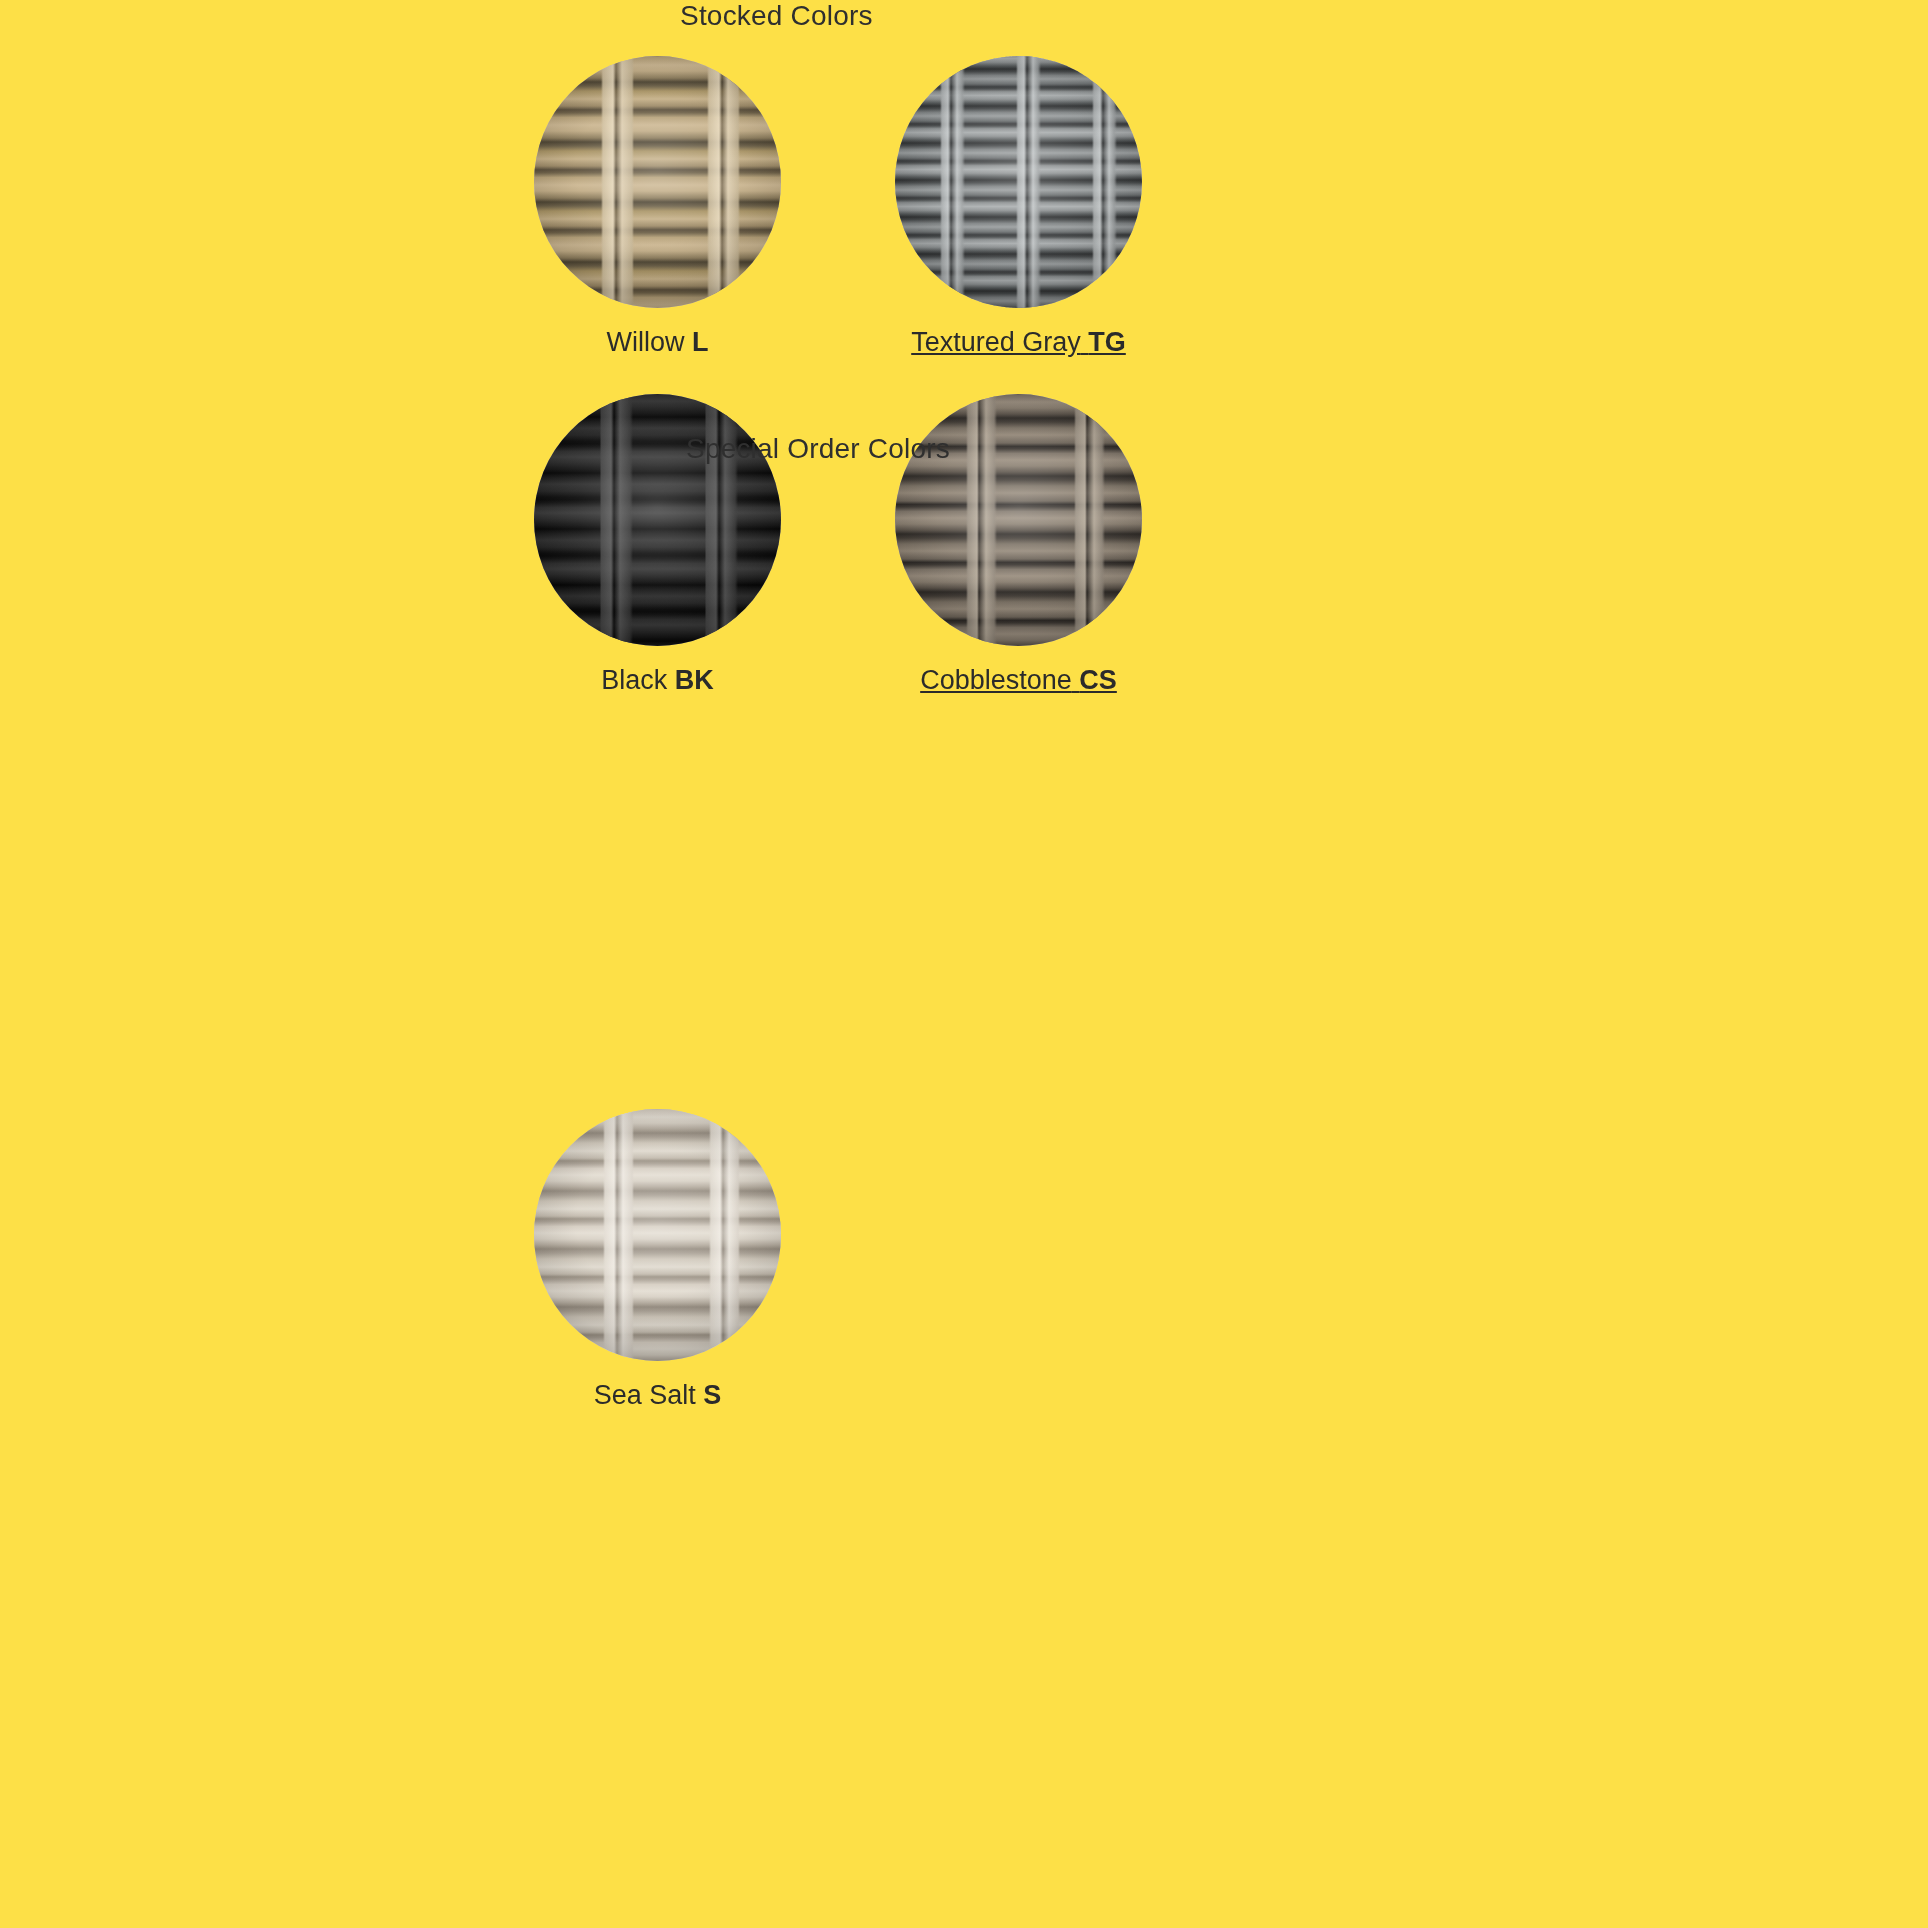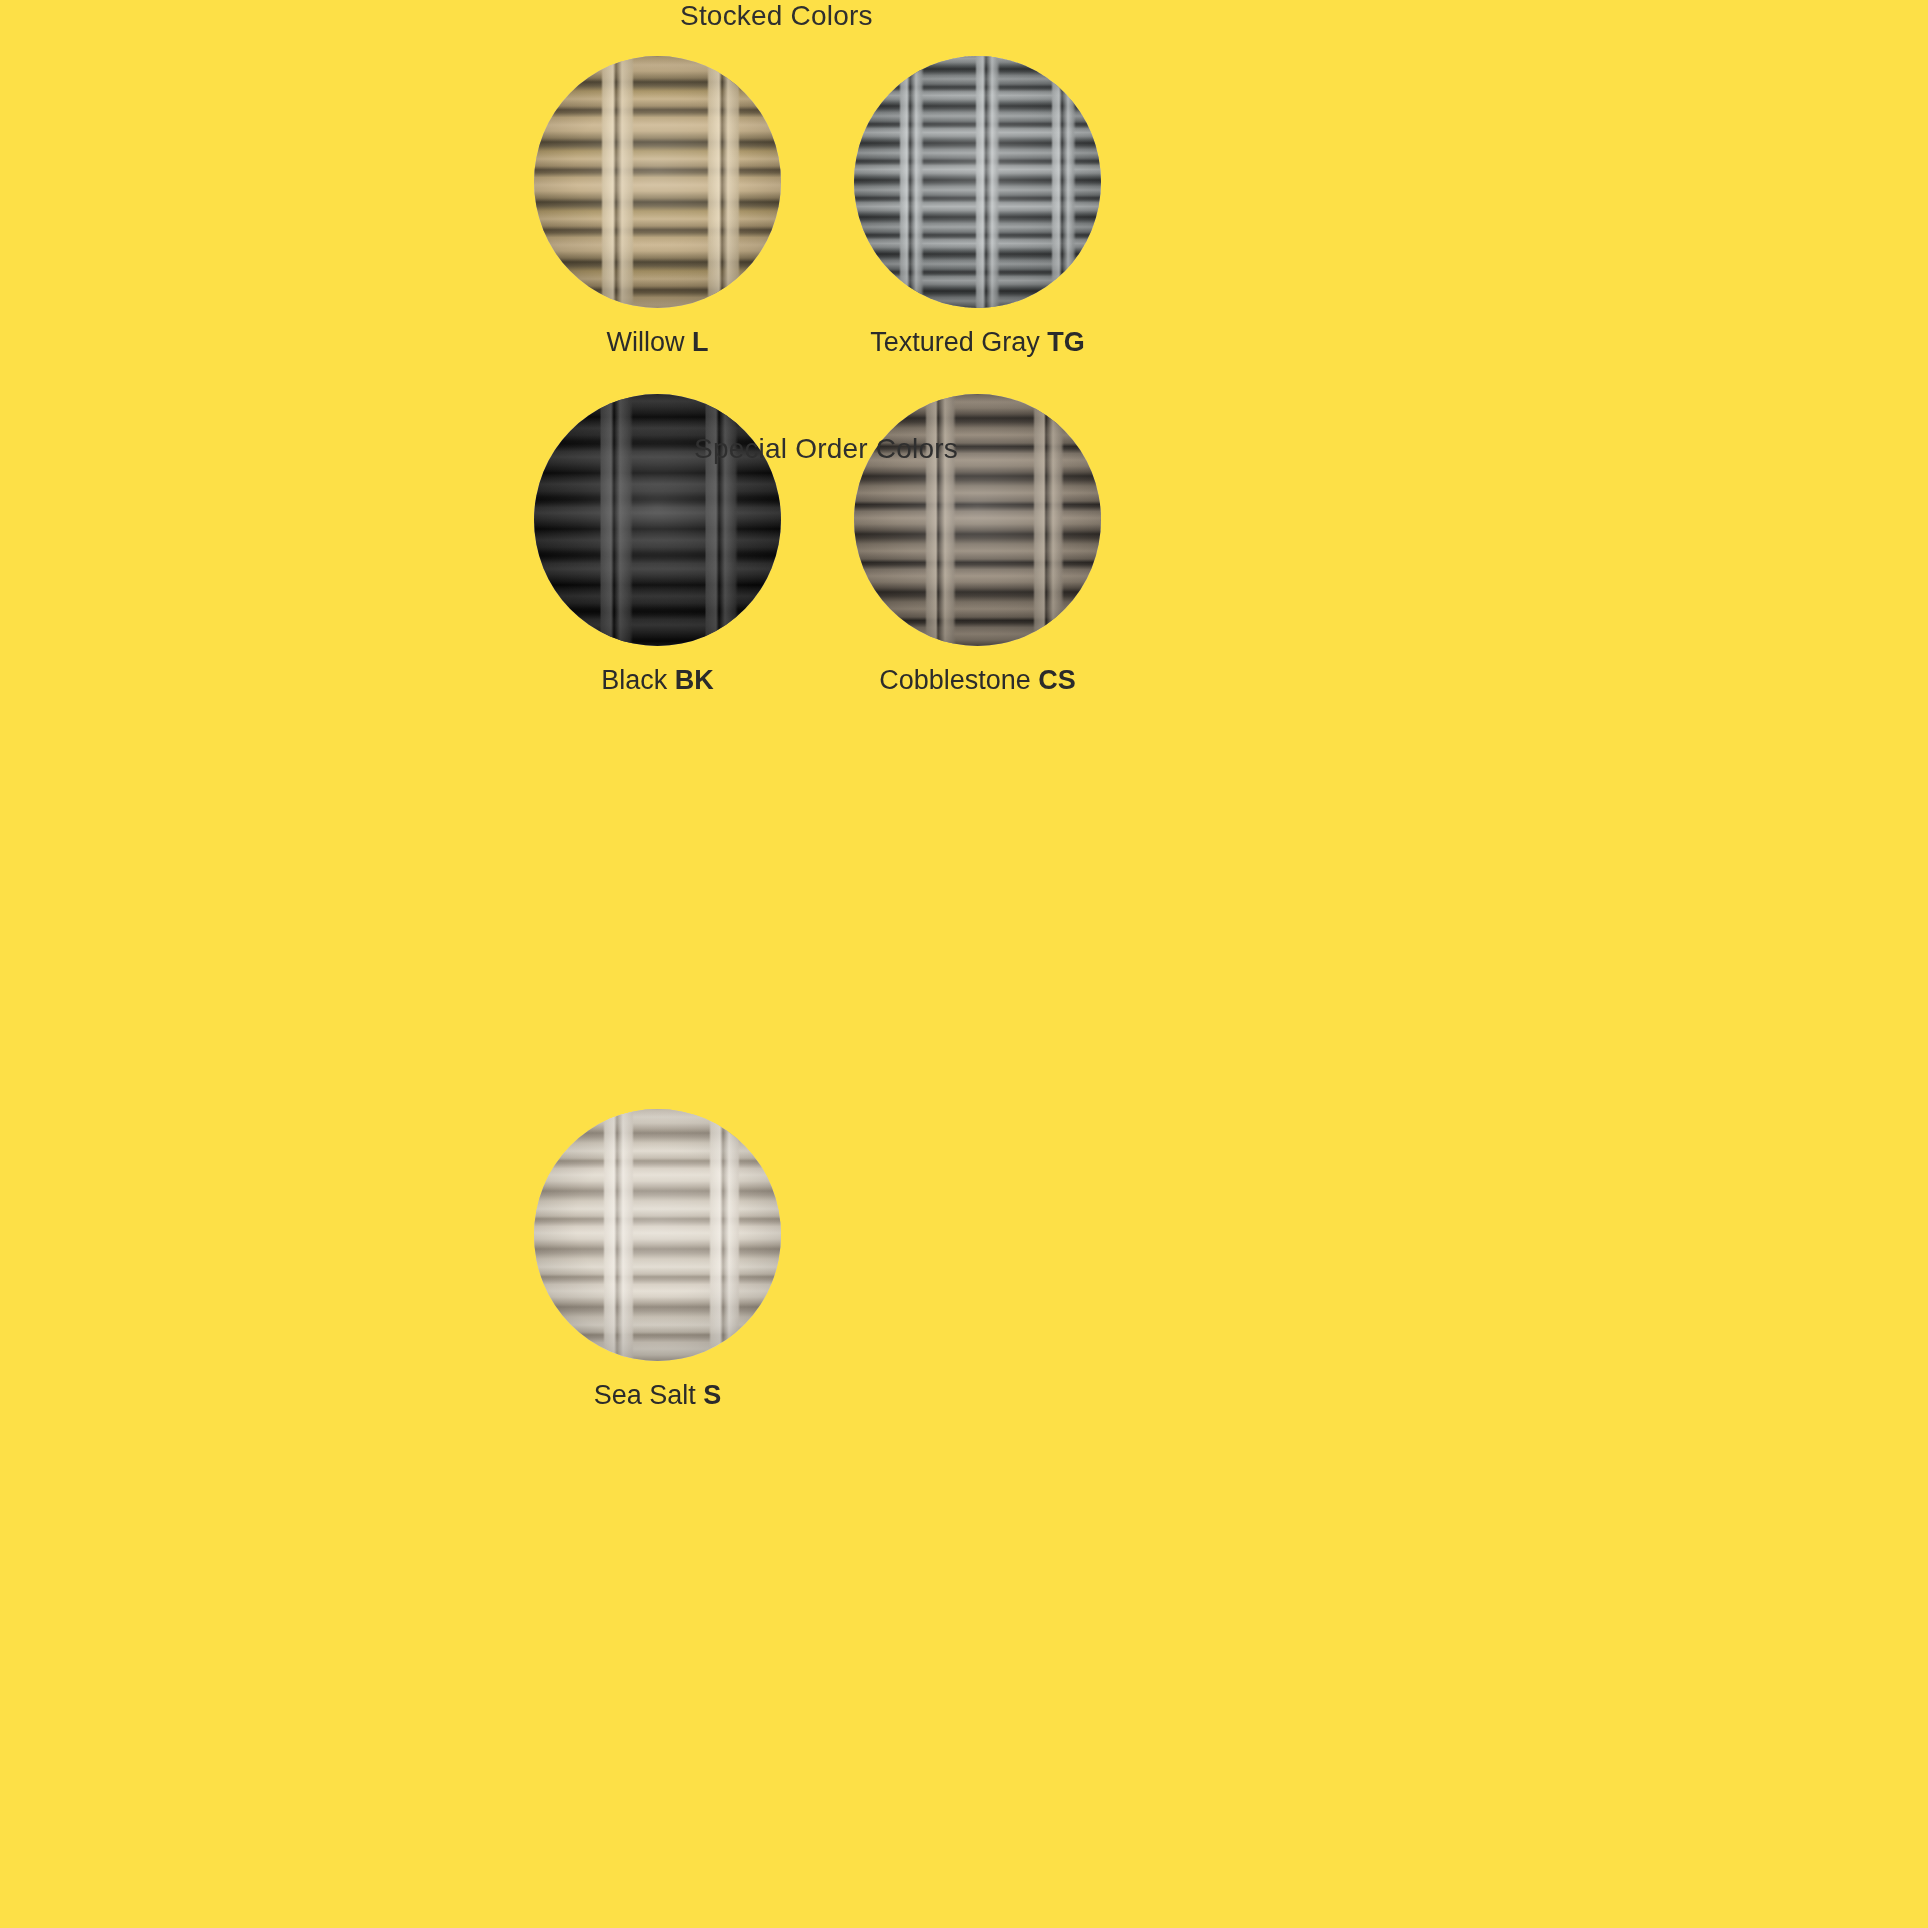--- a/index.html
+++ b/index.html
@@ -26,21 +26,21 @@
   
   .section-heading {
     position: absolute;
     font-size: 28px;
     font-weight: 400;
     color: #2f2f2f;
     letter-spacing: 0.2px;
     white-space: nowrap;
   }
   #heading-stocked { left: 680px;  top: 0px; }
-  #heading-special { left: 686px;  top: 433px; margin-left: 8px; }
+  #heading-special { left: 686px;  top: 433px; }
 
   
   .swatch-grid {
     position: absolute;
     left: 0; top: 0;
     width: 1928px; height: 1928px;
   }
 
   .swatch-cell {
     position: absolute;
@@ -71,21 +71,21 @@
     font-weight: 400;
     color: #2b2b2b;
     text-align: center;
     white-space: nowrap;
   }
   .swatch-label.two-line { white-space: normal; width: 245px; }
   .swatch-label b { font-weight: 700; }
 
   
   .col-left  { left: 507px; }
-  .col-right { left: 827px; }
+  .col-right { left: 868px; text-decoration: underline; }
 
   
   .row-1 { top: 56px; }
   .row-2 { top: 394px; }
   .row-3 { top: 733px; }
   .row-4 { top: 1109px; }
   .row-5 { top: 1467px; }
 
   
 

